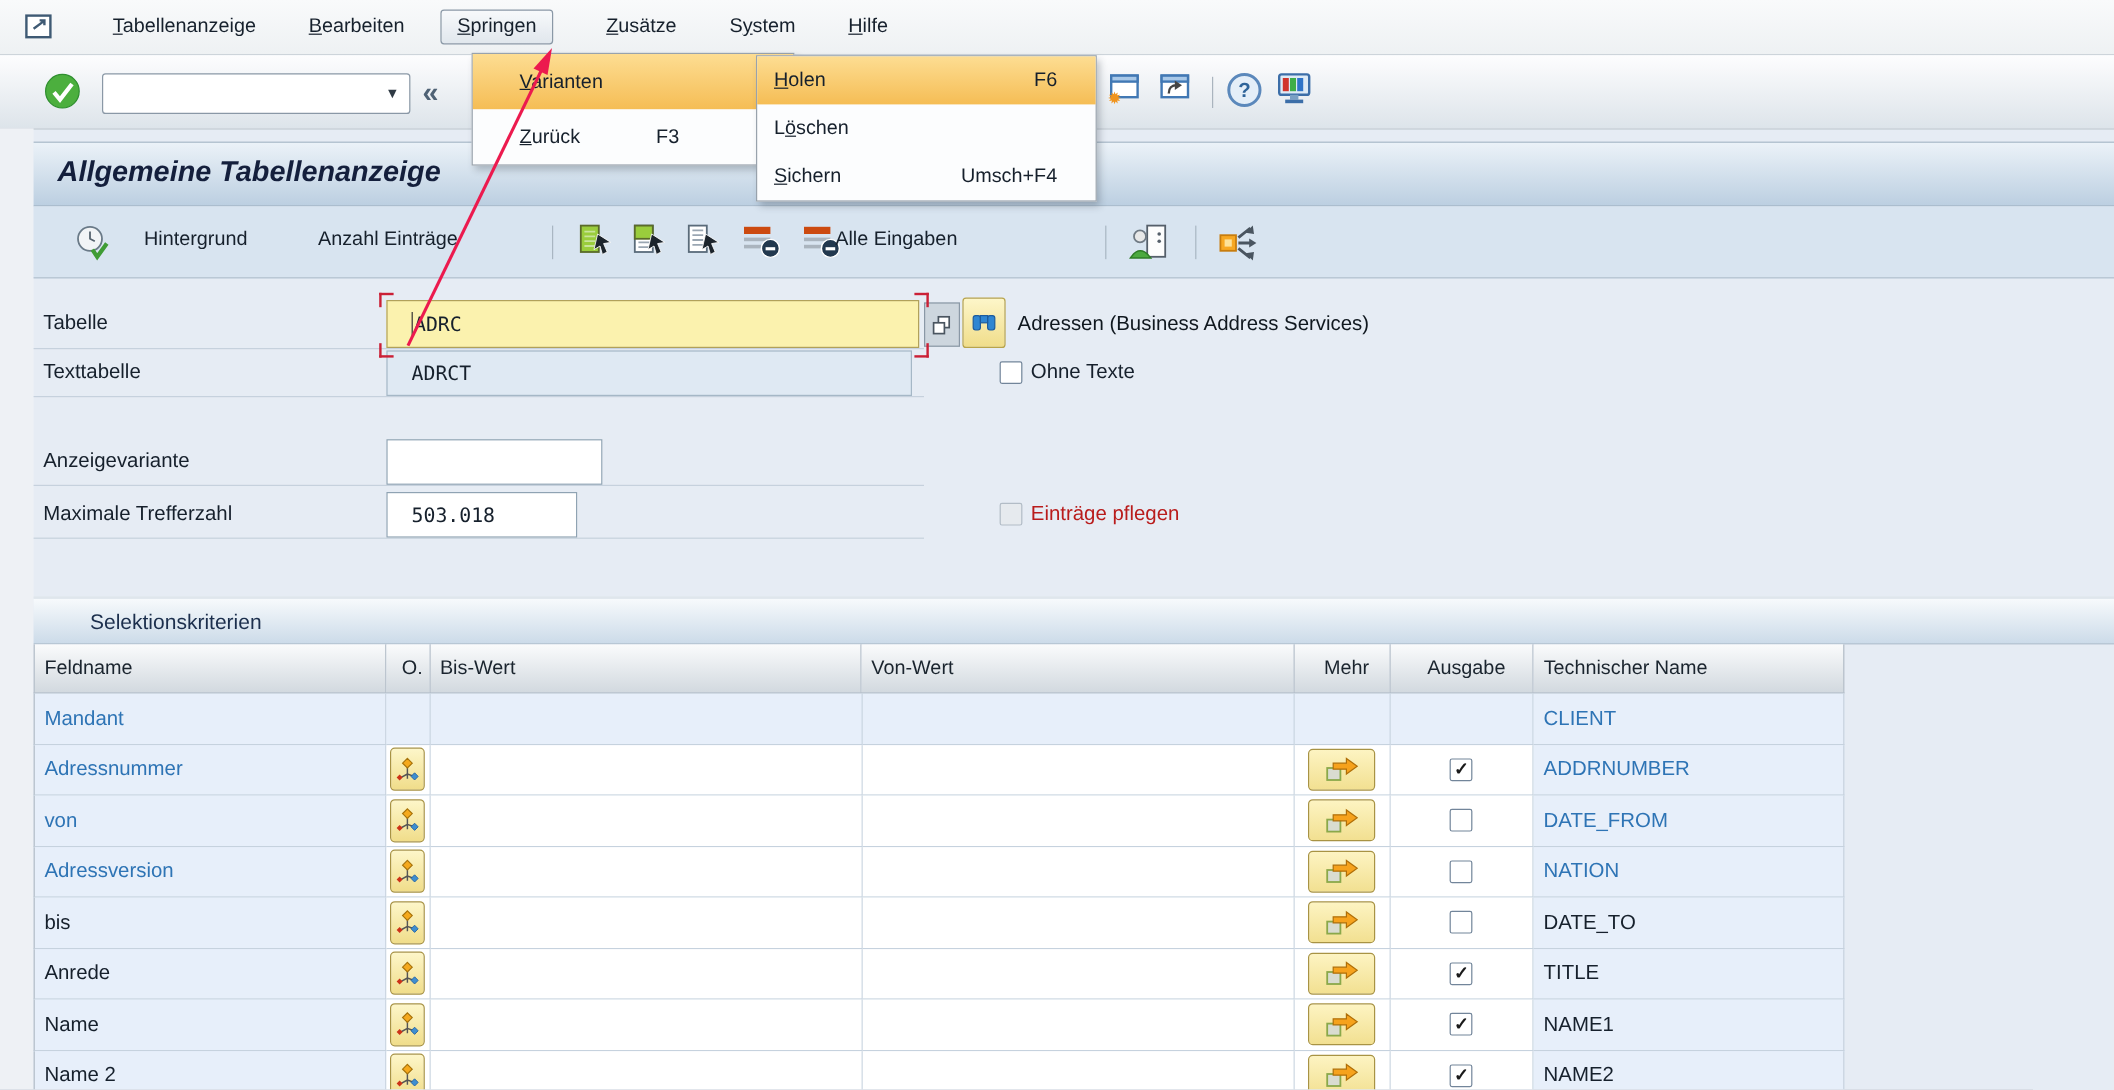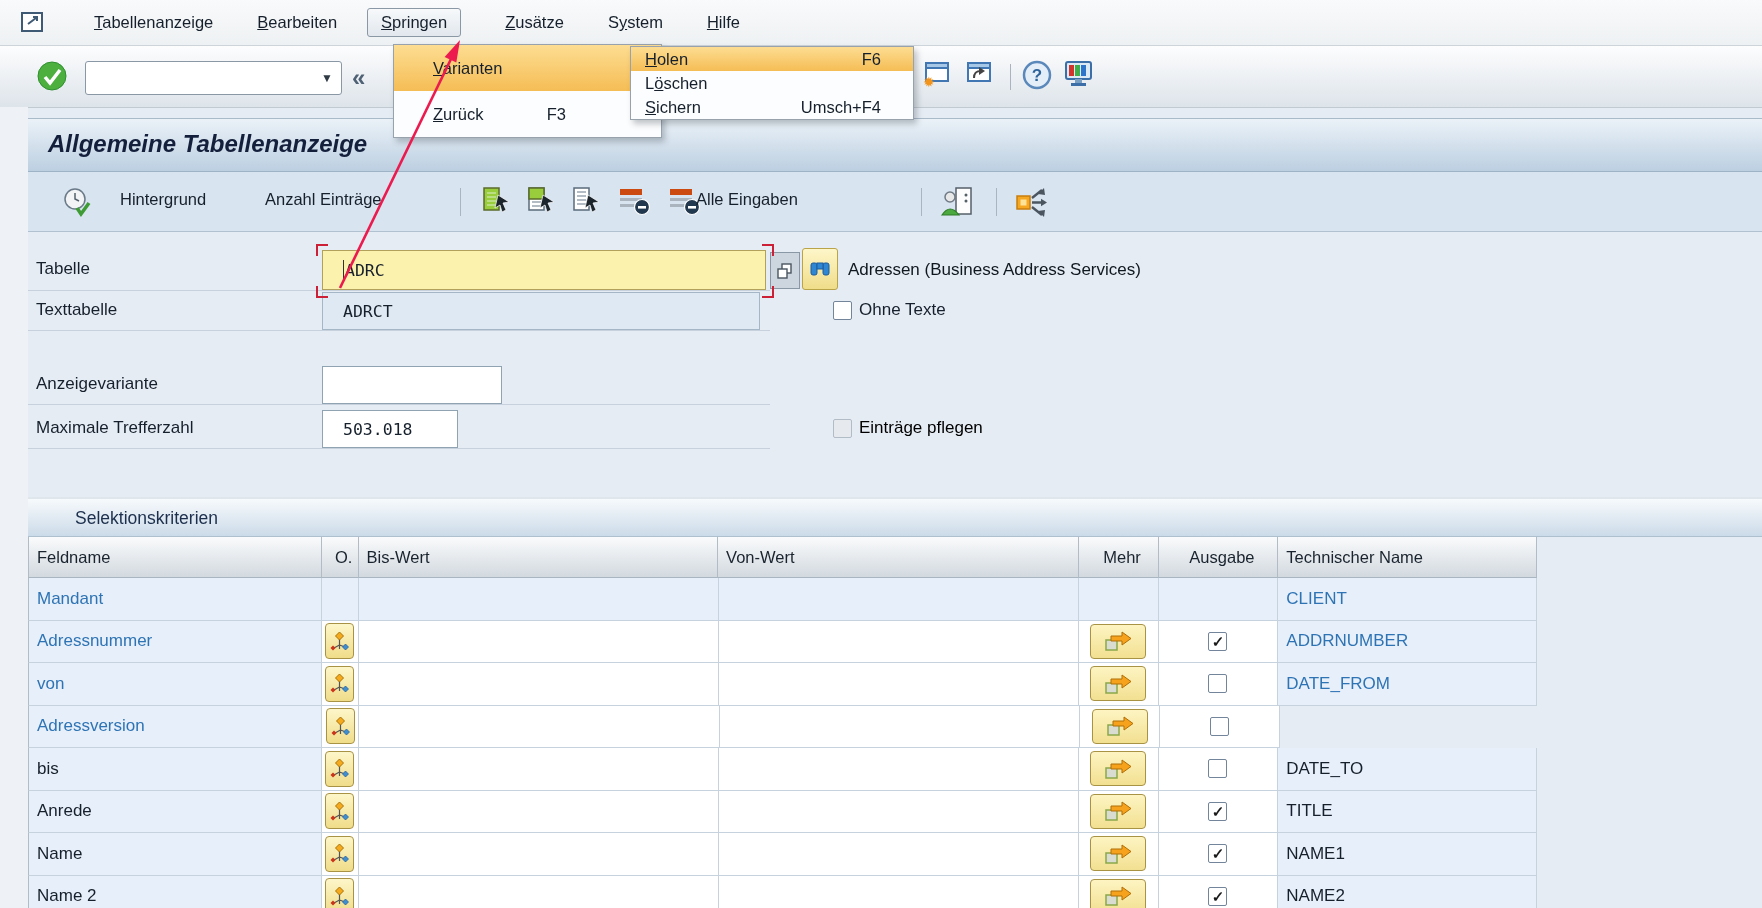--- a/index.html
+++ b/index.html
@@ -23,21 +23,21 @@
   .cmdfield .dd{position:absolute;right:8px;top:9px;font-size:12px;color:#2f3a44;}
   .collapse{position:absolute;left:352px;top:18px;font-size:24px;font-weight:bold;color:#4f6275;}
   .tbicon{position:absolute;top:14px;}
   .tbsep{position:absolute;top:18px;width:1px;height:26px;background:#aab4be;}
   
   .popup{position:absolute;background:#fcfdfe;border:1px solid #98a2ac;
     box-shadow:3px 4px 6px rgba(40,50,60,.28);z-index:40;font-size:16.5px;}
   .gomenu{left:393px;top:44px;width:267px;}
   .gomenu .pitem{height:46px;display:flex;align-items:center;padding-left:39px;position:relative;}
   .submenu{left:630px;top:46px;width:282px;z-index:41;}
-  .submenu .pitem{height:24px;display:flex;align-items:center;padding-left:14px;}
+  .submenu .pitem{height:40px;display:flex;align-items:center;padding-left:14px;}
   .pitem.hl{background:linear-gradient(#fddd92,#f5bd55);}
   .pitem .short{margin-left:auto;}
   .gomenu .pitem .short{padding-right:95px;}
   .submenu .pitem .short{padding-right:32px;}
   .subarrow{position:absolute;right:14px;font-size:13px;color:#16202c;}
   .pitem u{text-decoration:underline;}
   
   .leftstrip{position:absolute;left:0;top:107px;width:28px;bottom:0;background:#eef1f5;}
   .titleband{position:absolute;left:28px;right:0;top:118px;height:52px;
     background:linear-gradient(#ebf2f8,#bccfe1);border-top:1px solid #a9bac9;
@@ -68,21 +68,21 @@
     align-items:center;justify-content:center;box-sizing:border-box;}
   .binocbtn{position:absolute;background:linear-gradient(#fdf6c9,#f0dd8a);border:1px solid #b9a44a;
     border-radius:3px;display:flex;align-items:center;justify-content:center;box-sizing:border-box;}
   .desc{position:absolute;font-size:17px;color:#10181f;}
   .cbx{display:inline-block;width:19px;height:19px;background:#fff;border:1px solid #72859a;
     border-radius:2px;text-align:center;line-height:18px;font-size:15px;font-weight:bold;
     color:#1a1a1a;vertical-align:middle;box-sizing:border-box;font-style:normal;}
   .cbx i{font-style:normal;}
   .cbx.dis{background:#e6eaee;border-color:#b2bcc6;}
   .cbxrow{position:absolute;font-size:17px;display:flex;align-items:center;gap:7px;}
-  .cbxrow.dis{color:#000000;}
+  .cbxrow.dis{color:#b91c1c;}
   
   .groupband{position:absolute;left:28px;right:0;top:497px;height:40px;
     background:linear-gradient(#f7fafc,#ccdbe9);border-top:2px solid #dfe6ec;
     border-bottom:1px solid #aebfce;box-sizing:border-box;}
   .groupband .g{position:absolute;left:47px;top:9px;font-size:17.5px;color:#1c2f4d;}
   .stable{position:absolute;left:28px;top:537px;width:1509px;}
   .thead{display:flex;height:41px;}
   .thead .hc{background:linear-gradient(#fafbfc,#d2d9df);border-right:1px solid #b2bcc6;
     border-bottom:1px solid #a9b5c1;box-sizing:border-box;font-size:16.5px;color:#1a242e;
     display:flex;align-items:center;padding-left:8px;}
@@ -293,21 +293,21 @@
   <div class="lblrow" style="top:366px;height:38px">
     <span class="flabel" style="top:8px">Anzeigevariante</span>
   </div>
   <div class="ffield" style="top:366px;width:180px;height:38px">
     <span></span>
   </div>
 
   <div class="lblrow" style="top:410px;height:38px">
     <span class="flabel" style="top:8px">Maximale Trefferzahl</span>
   </div>
-  <div class="ffield" style="top:410px;width:136px;height:38px">
+  <div class="ffield" style="top:410px;width:159px;height:38px">
     <span>503.018</span>
   </div>
   <div class="cbxrow dis" style="left:833px;top:418px">
     <span class="cbx dis"><i></i></span>
     <span>Einträge pflegen</span>
   </div>
 
   <div class="groupband">
     <span class="g">Selektionskriterien</span>
   </div>
@@ -418,20 +418,23 @@
             <div class="mehrbtn">
       <svg width="30" height="22" viewBox="0 0 30 22">
         <rect x="3" y="10" width="11" height="10" fill="#d9dcd0" stroke="#8aa84a" stroke-width="1.5"></rect>
         <polygon points="8,6 19,6 19,2 28,8.5 19,15 19,11 8,11" fill="#f6a21c" stroke="#b06f08"></polygon>
       </svg>
     </div>
           </div>
       <div class="cell c-out w">
             <span class="cbx"><i></i></span>
           </div>
+      <div class="cell c-tech">
+            <span>NATION</span>
+          </div>
     </div>
         <div class="trow">
       <div class="cell c-field">
             <span>bis</span>
           </div>
       <div class="cell c-o w">
             <div class="optbtn">
       <svg width="19" height="21" viewBox="0 0 19 21">
         <path d="M9.5 18 V8 M9.5 14 L4 17 M9.5 14 L15 16" stroke="#555" stroke-width="1.2" fill="none"></path>
         <polygon points="9.5,1 13.5,5 9.5,9 5.5,5" fill="#f5a91d" stroke="#a8730a"></polygon>

